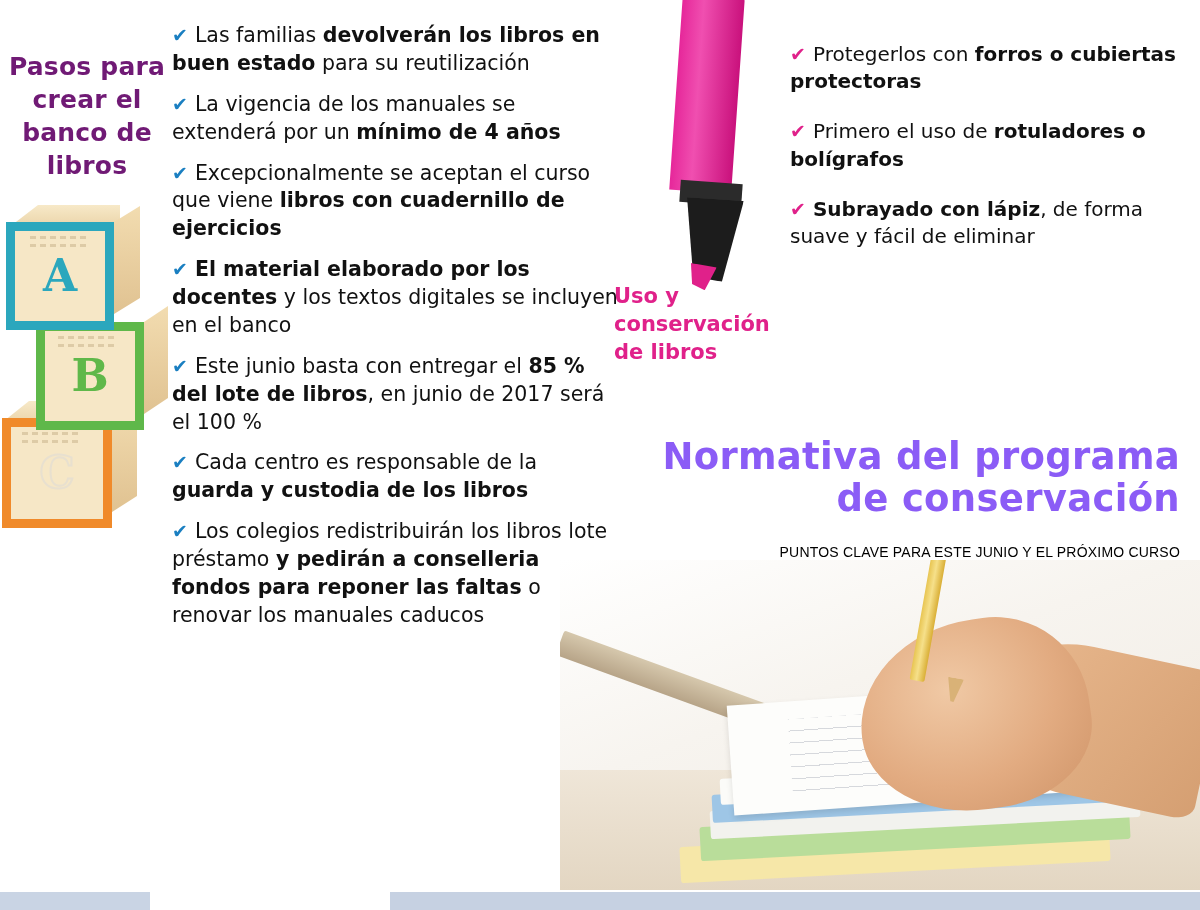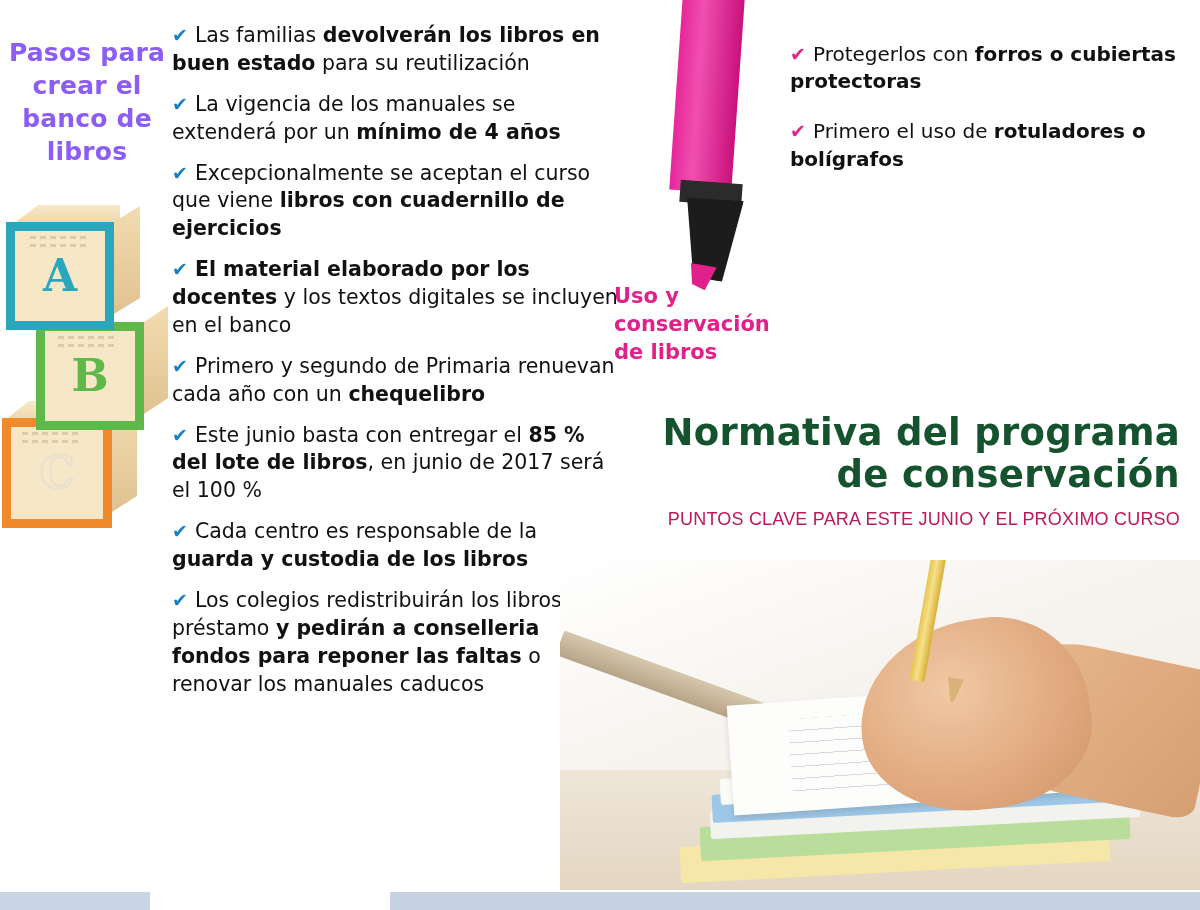--- a/index.html
+++ b/index.html
@@ -19,24 +19,24 @@
     width: 1200px;
     height: 910px;
     background: #ffffff;
     overflow: hidden;
   }
 
   
   .left-heading {
     position: absolute;
     left: 8px;
-    top: 36px;
+    top: 50px;
     width: 158px;
     text-align: center;
-    color: #8b5cf6;
+    color: #701a75;
     font-size: 25px;
     line-height: 1.32;
     font-weight: bold;
     font-family: "DejaVu Sans", sans-serif;
     letter-spacing: 0.2px;
   }
 
   
   .blocks {
     position: absolute;
@@ -209,29 +209,30 @@
     left: 660px;
     top: 412px;
     width: 520px;
     text-align: right;
   }
   .title-main {
     font-family: "DejaVu Sans", sans-serif;
     font-size: 37px;
     font-weight: bold;
     line-height: 1.13;
-    color: #14532d;
+    color: #8b5cf6;
     letter-spacing: 0.3px;
+    margin-top: 24px;
   }
   .title-sub {
-    margin-top: 13px;
+    margin-top: 24px;
     font-family: "Liberation Sans", sans-serif;
-    font-size: 18px;
+    font-size: 14px;
     letter-spacing: 0.2px;
-    color: #be185d;
+    color: #000000;
     font-weight: normal;
   }
 
   
   .photo {
     position: absolute;
     left: 560px;
     top: 560px;
     width: 640px;
     height: 330px;
@@ -379,37 +380,37 @@
       <div class="scribble" style="left:24px; top:14px;"></div>
       <div class="scribble" style="left:24px; top:22px;"></div>
     </div>
   </div>
 
   <div class="col-mid" id="mid-list">
       <div class="bullet-item"><span class="tick tick-blue">✔</span><span>Las familias </span><b>devolverán los libros en buen estado</b><span> para su reutilización</span></div>
       <div class="bullet-item"><span class="tick tick-blue">✔</span><span>La vigencia de los manuales se extenderá por un </span><b>mínimo de 4 años</b></div>
       <div class="bullet-item"><span class="tick tick-blue">✔</span><span>Excepcionalmente se aceptan el curso que viene </span><b>libros con cuadernillo de ejercicios</b></div>
       <div class="bullet-item"><span class="tick tick-blue">✔</span><b>El material elaborado por los docentes</b><span> y los textos digitales se incluyen en el banco</span></div>
-      <div class="bullet-item"><span class="tick tick-blue">✔</span><span>Primero y segundo de Primaria renuevan cada año con un </span><b>chequelibro</b></div>
       <div class="bullet-item"><span class="tick tick-blue">✔</span><span>Este junio basta con entregar el </span><b>85 % del lote de libros</b><span>, en junio de 2017 será el 100 %</span></div>
       <div class="bullet-item"><span class="tick tick-blue">✔</span><span>Cada centro es responsable de la </span><b>guarda y custodia de los libros</b></div>
       <div class="bullet-item"><span class="tick tick-blue">✔</span><span>Los colegios redistribuirán los libros lote préstamo </span><b>y pedirán a conselleria fondos para reponer las faltas</b><span> o renovar los manuales caducos</span></div>
     </div>
 
   <div class="marker-wrap">
     <div class="marker-body"></div>
     <div class="marker-collar"></div>
     <div class="marker-tip"></div>
     <div class="marker-ink"></div>
   </div>
   <div class="marker-caption">Uso y conservación de libros</div>
 
   <div class="col-right" id="right-list">
       <div class="bullet-item"><span class="tick tick-pink">✔</span><span>Protegerlos con </span><b>forros o cubiertas protectoras</b></div>
       <div class="bullet-item"><span class="tick tick-pink">✔</span><span>Primero el uso de </span><b>rotuladores o bolígrafos</b></div>
+      <div class="bullet-item"><span class="tick tick-pink">✔</span><b>Subrayado con lápiz</b><span>, de forma suave y fácil de eliminar</span></div>
     </div>
 
   <div class="title-block">
     <div class="title-main">
       <div>Normativa del programa</div>
       <div>de conservación</div>
     </div>
     <div class="title-sub">PUNTOS CLAVE PARA ESTE JUNIO Y EL PRÓXIMO CURSO</div>
   </div>
 

